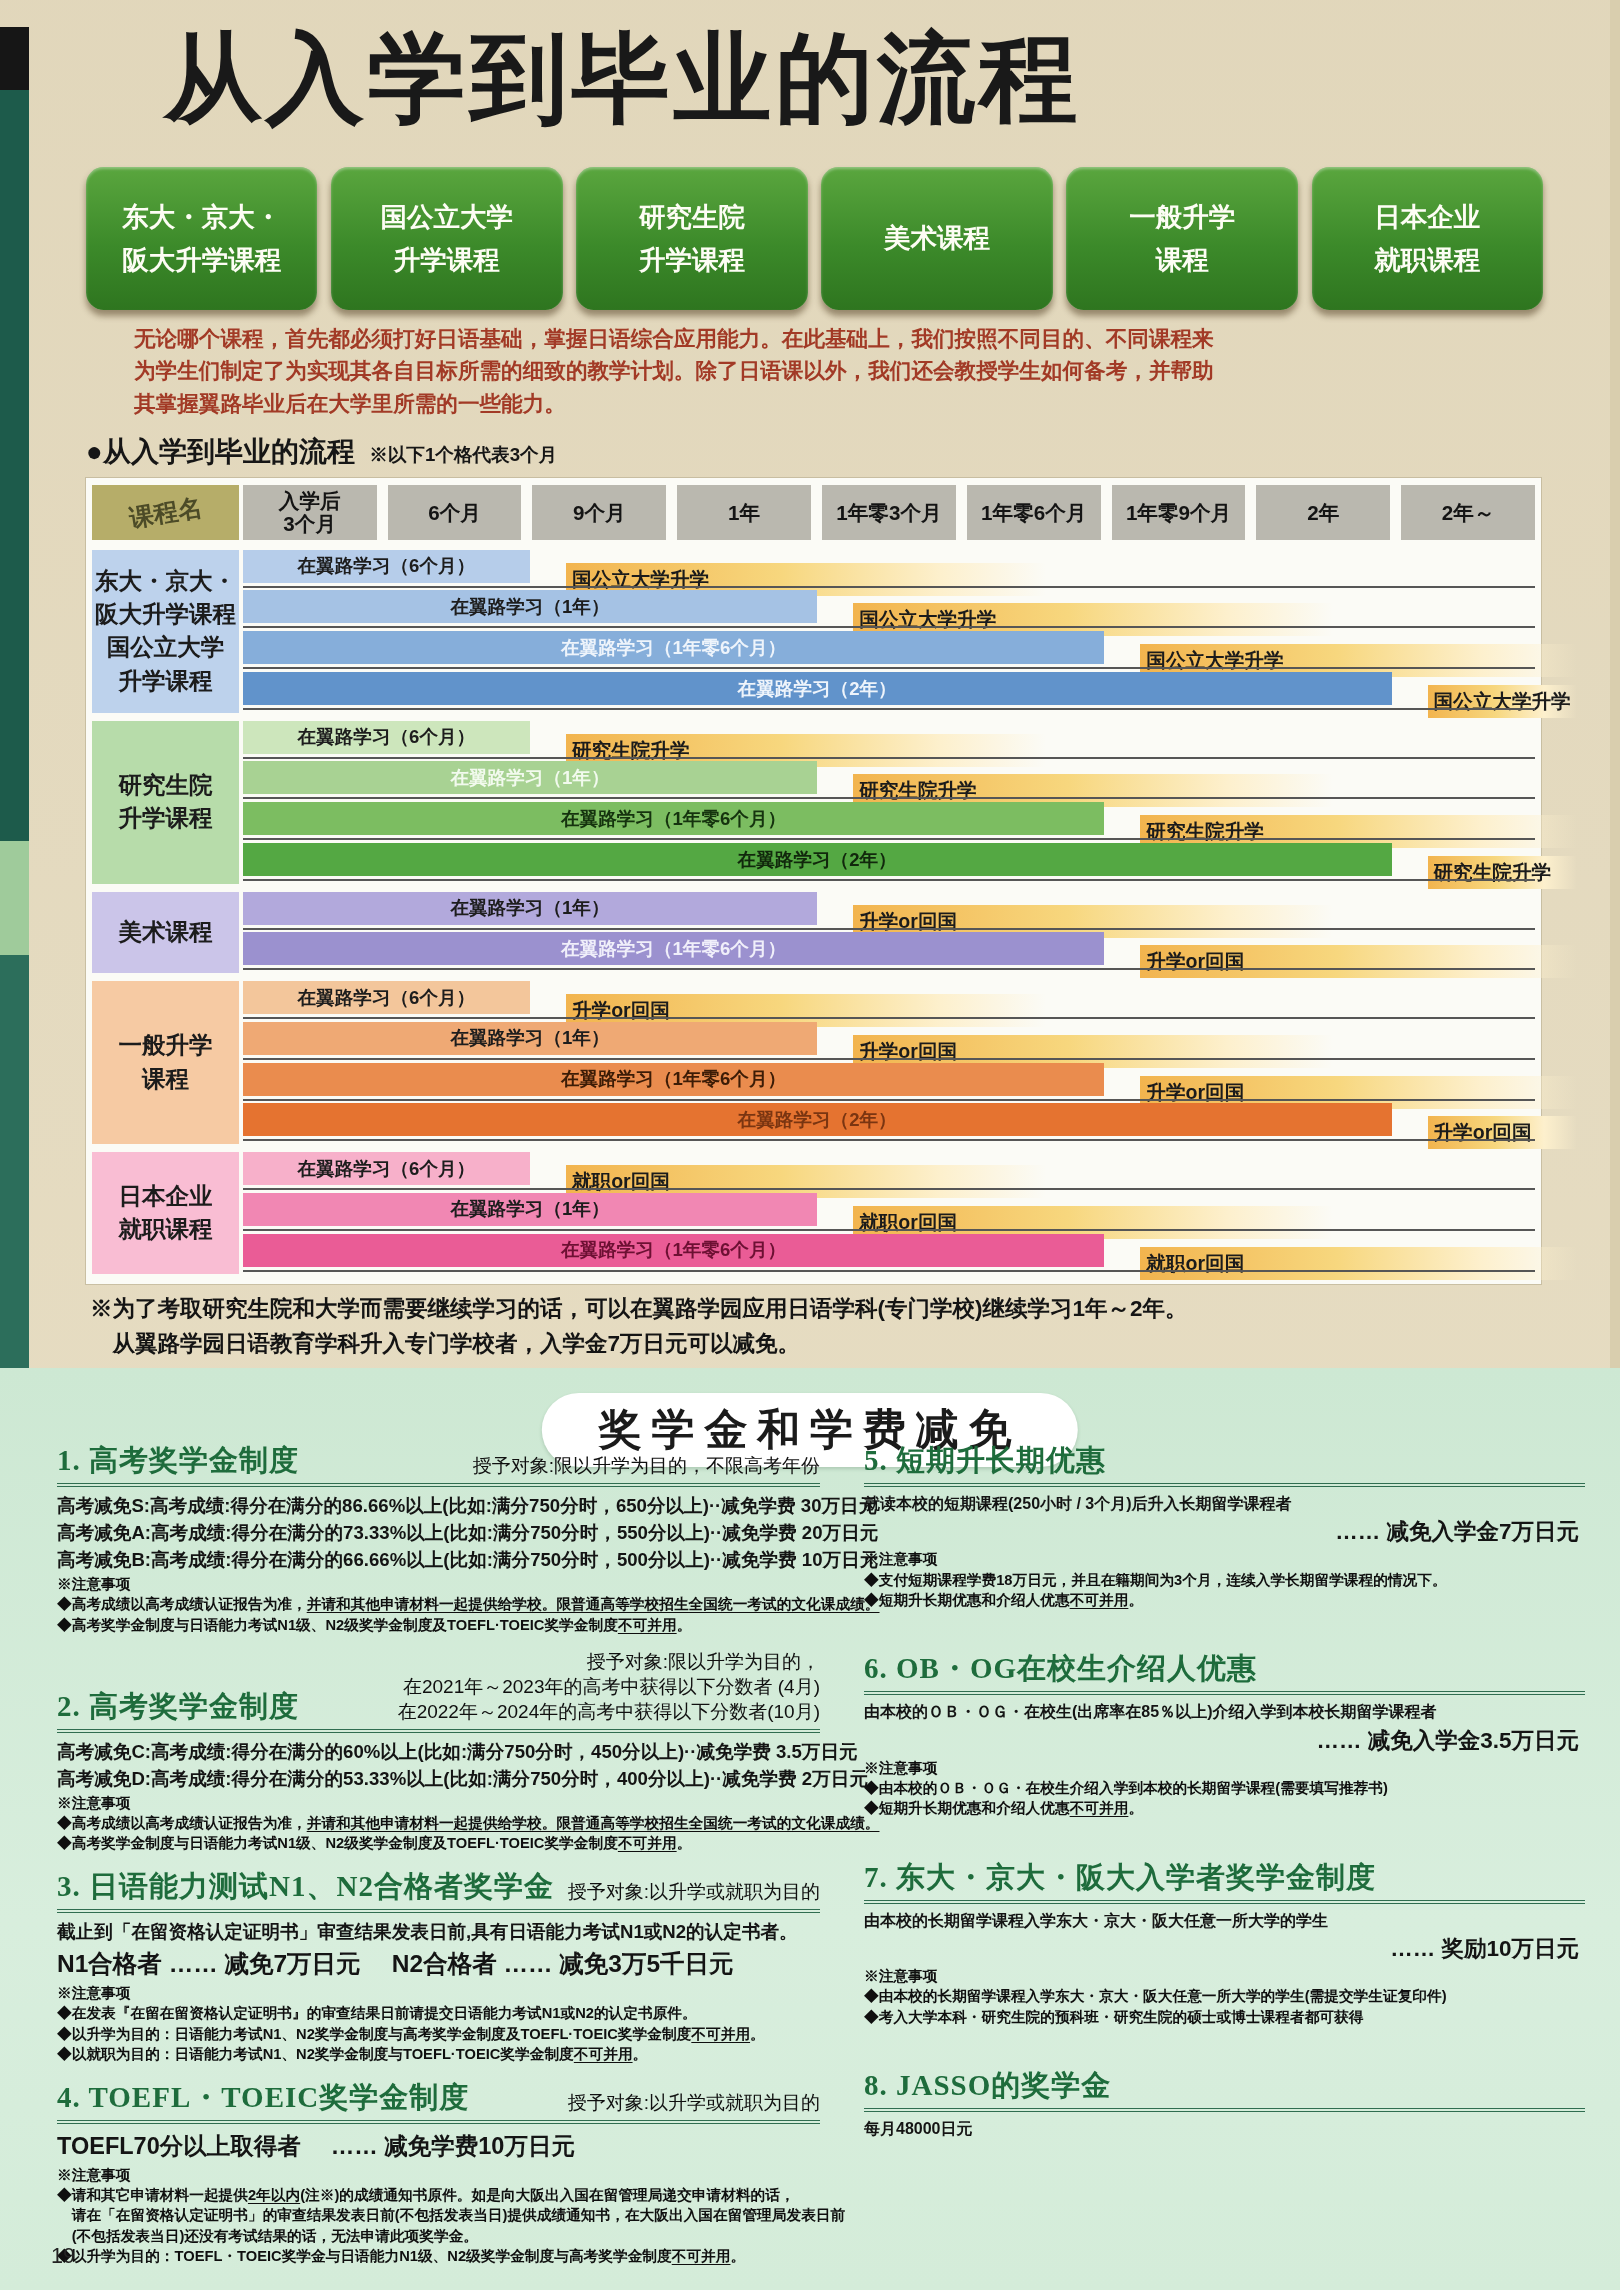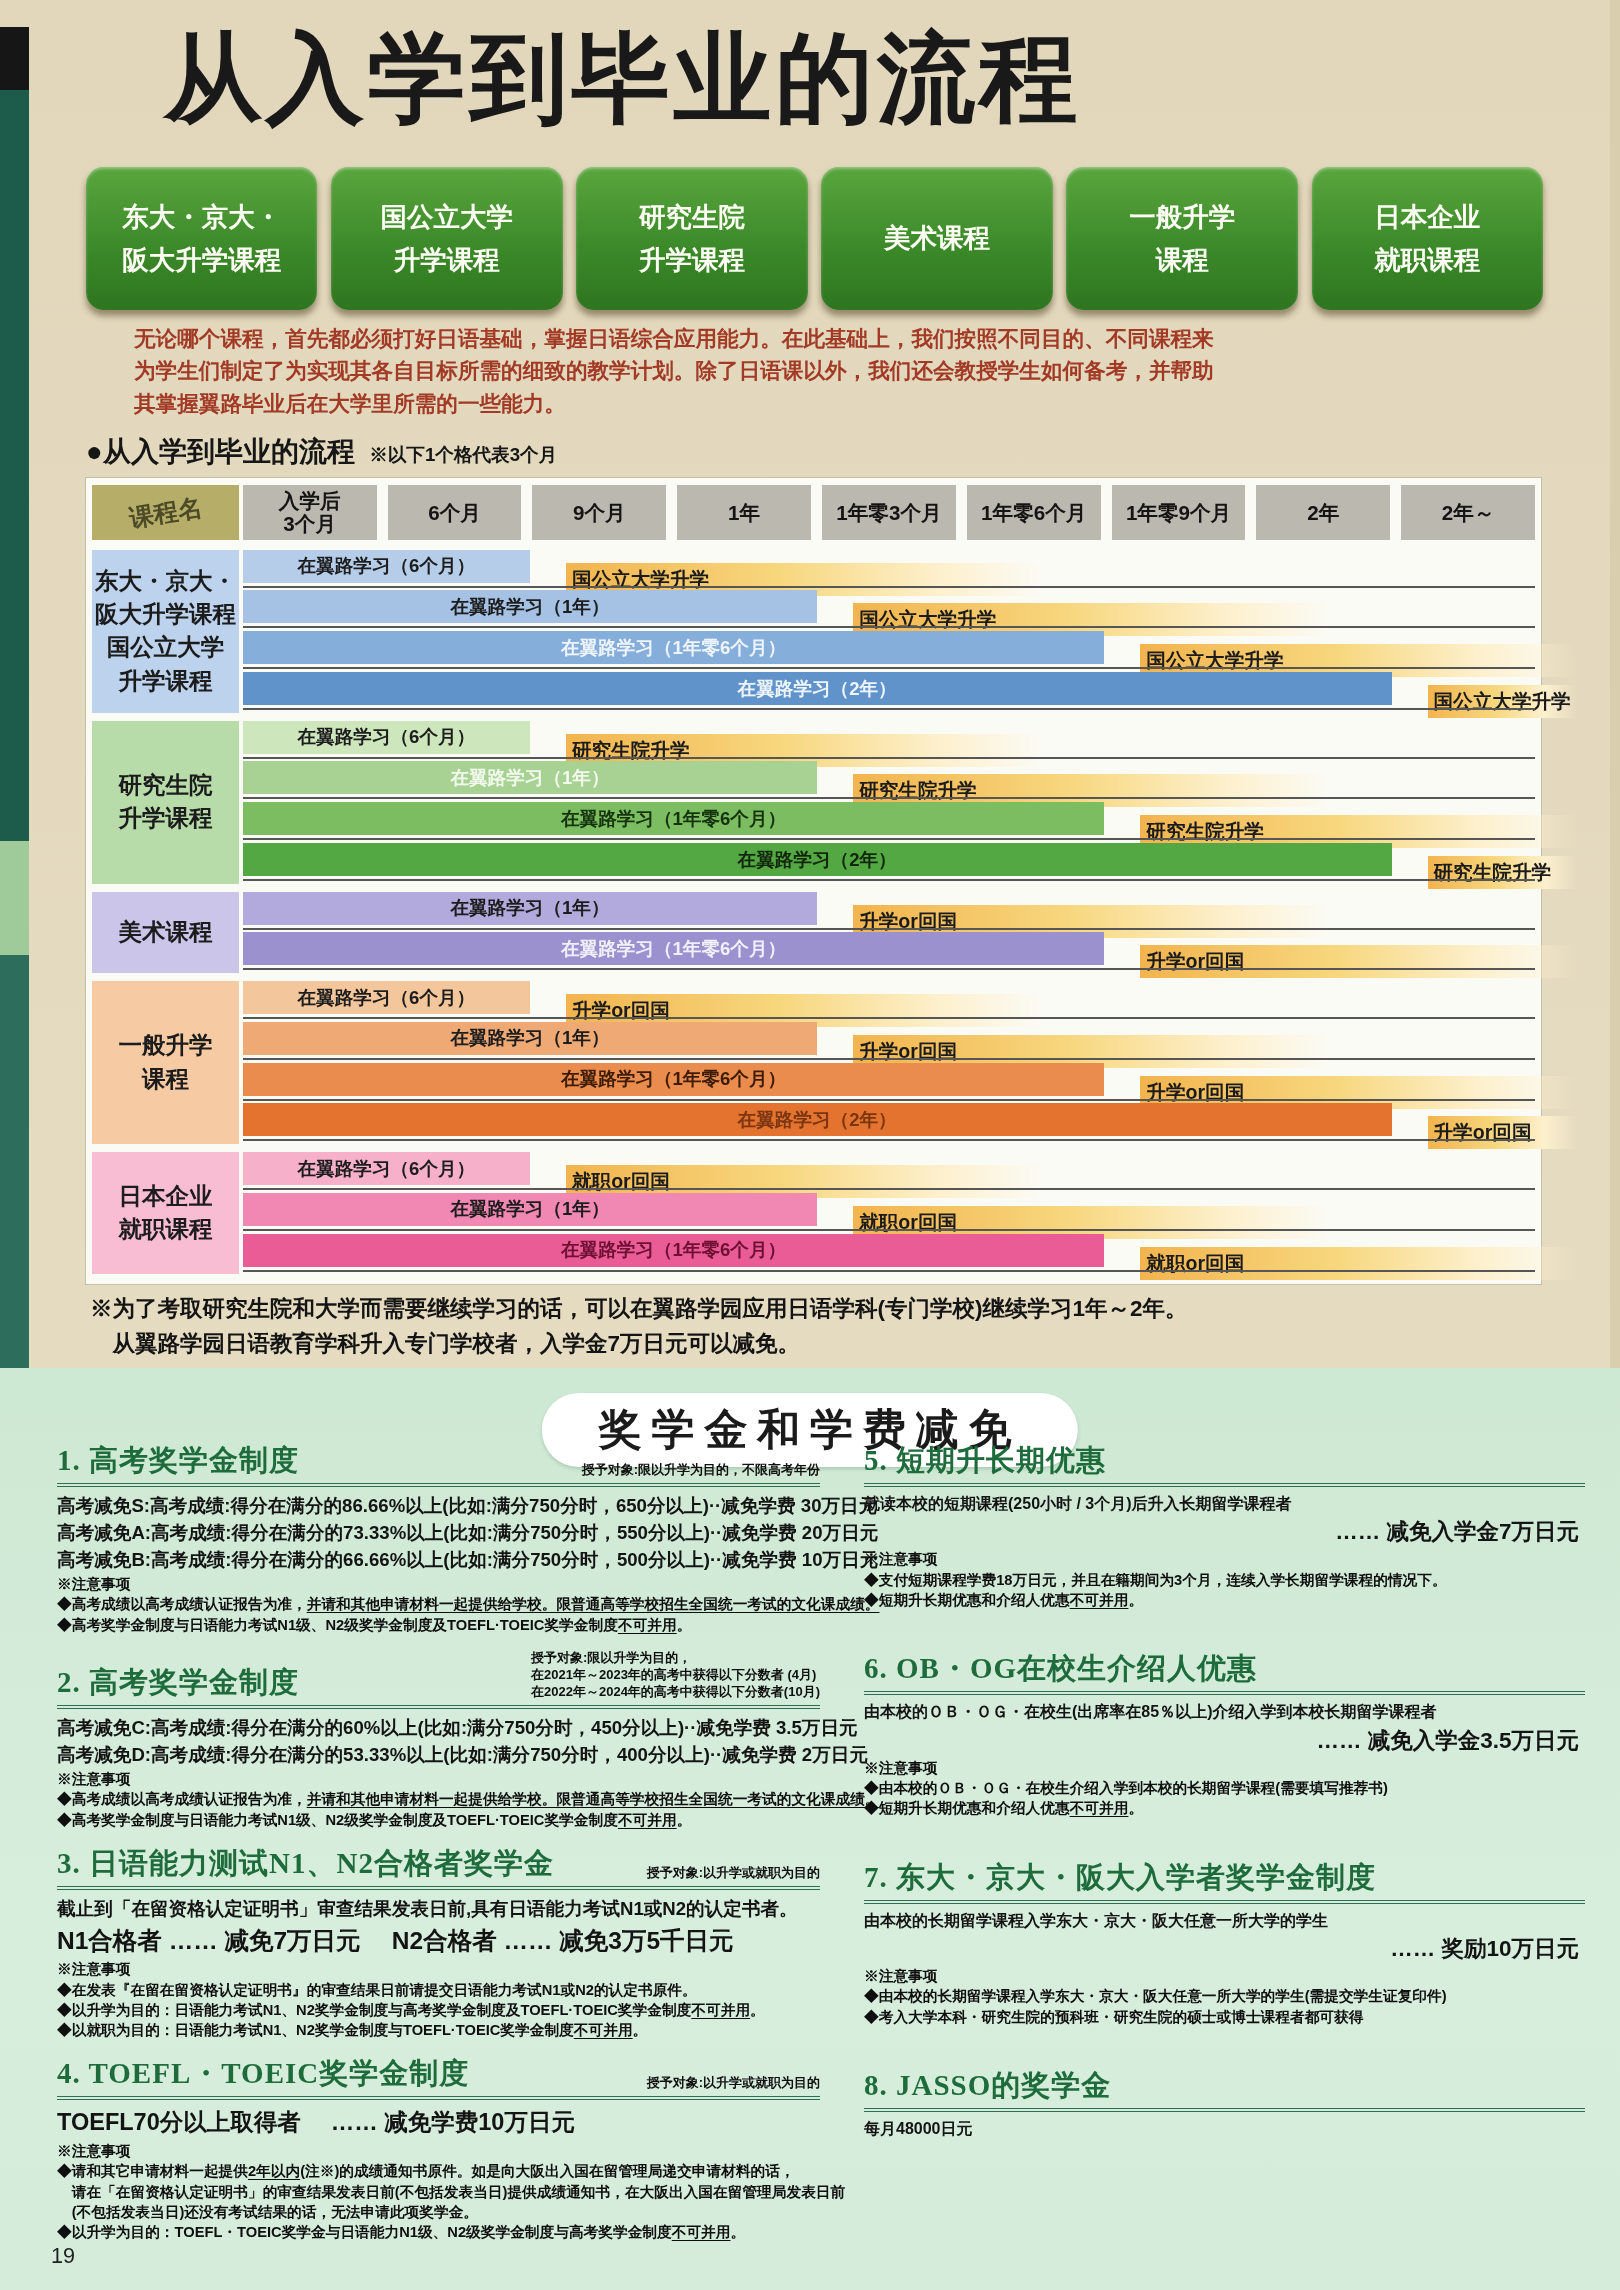--- a/index.html
+++ b/index.html
@@ -63,21 +63,21 @@
     font-size:43px;letter-spacing:9.8px;color:#1b1b1b;box-shadow:0 2px 3.9px rgba(40,80,50,.2);}
   .col{position:absolute;top:73px;}
   .colL{left:57px;width:763px;}
   .colR{left:864px;width:721px;}
   .sch{margin-bottom:13.7px;}
   .colR .sch{margin-bottom:39px;}
   .sch-head{display:flex;justify-content:space-between;align-items:flex-end;
     border-bottom:4.9px double #2f6d50;padding-bottom:2px;margin-bottom:5.9px;}
   .sch-title{font-family:"Liberation Serif",serif;font-weight:800;font-size:29px;color:#1e6c3c;
     letter-spacing:1px;white-space:nowrap;}
-  .sch-target{font-size:13px;font-weight:700;line-height:1.32;color:#101010;
+  .sch-target{text-align:right;font-size:19px;font-weight:400;line-height:1.32;color:#101010;
     white-space:pre-line;padding-bottom:2.9px;}
   .sch-body{font-size:18.6px;font-weight:700;color:#141414;line-height:1.35;white-space:nowrap;margin:2px 0;}
   .sch-body.lg{font-size:23.5px;line-height:1.4;}
   .sch-amount{font-size:24.5px;font-weight:800;color:#141414;margin:2.9px 0;white-space:nowrap;}
   .sch-result{text-align:right;font-size:22.5px;font-weight:800;color:#141414;margin:2px 5.9px 2px 0;}
   .colR .sch-body{font-size:16px;}
   .sch-note{font-size:14.7px;font-weight:600;color:#0f0f0f;line-height:1.38;white-space:nowrap;}
   .sch-note u{text-underline-offset:2.9px;}
   .pageno{position:absolute;left:51px;top:2243px;font-size:21.6px;color:#222;}
 </style>

